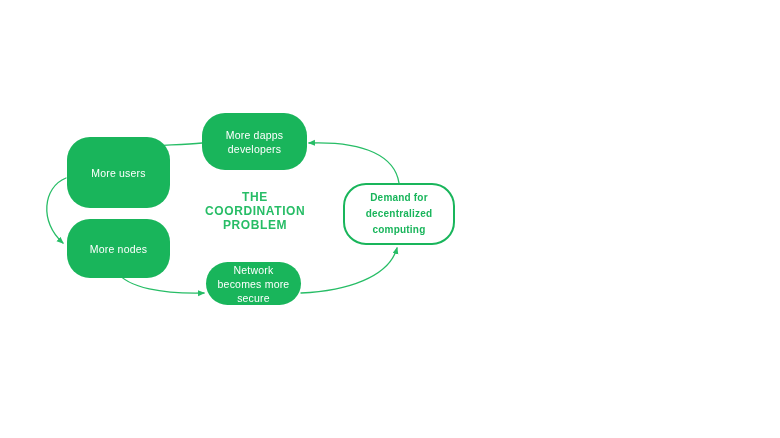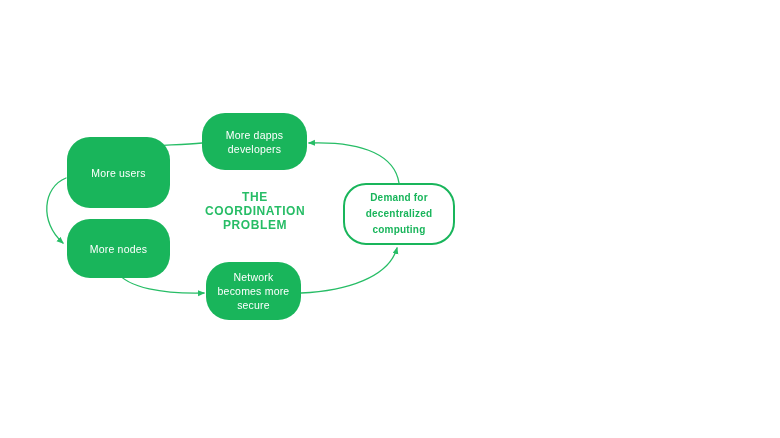--- a/index.html
+++ b/index.html
@@ -44,21 +44,21 @@
     font-size: 10.5px;
     line-height: 14px;
     font-weight: 500;
     letter-spacing: 0.2px;
     white-space: pre-line;
     border-radius: 23px;
   }
   .node-dapps   { left: 202px; top: 113px; width: 105px; height: 57px; }
   .node-users   { left: 67px;  top: 137px; width: 103px; height: 71px; }
   .node-nodes   { left: 67px;  top: 219px; width: 103px; height: 59px; }
-  .node-network { left: 206px; top: 262px; width: 95px;  height: 58px; }
+  .node-network { left: 206px; top: 262px; width: 95px;  height: 43px; }
   .node-demand  {
     left: 343px; top: 183px; width: 112px; height: 62px;
     background: var(--background);
     border: 2px solid var(--green);
     color: var(--green);
     font-weight: 700;
     line-height: 16px;
     font-size: 10px;
   }
   .center-label {

